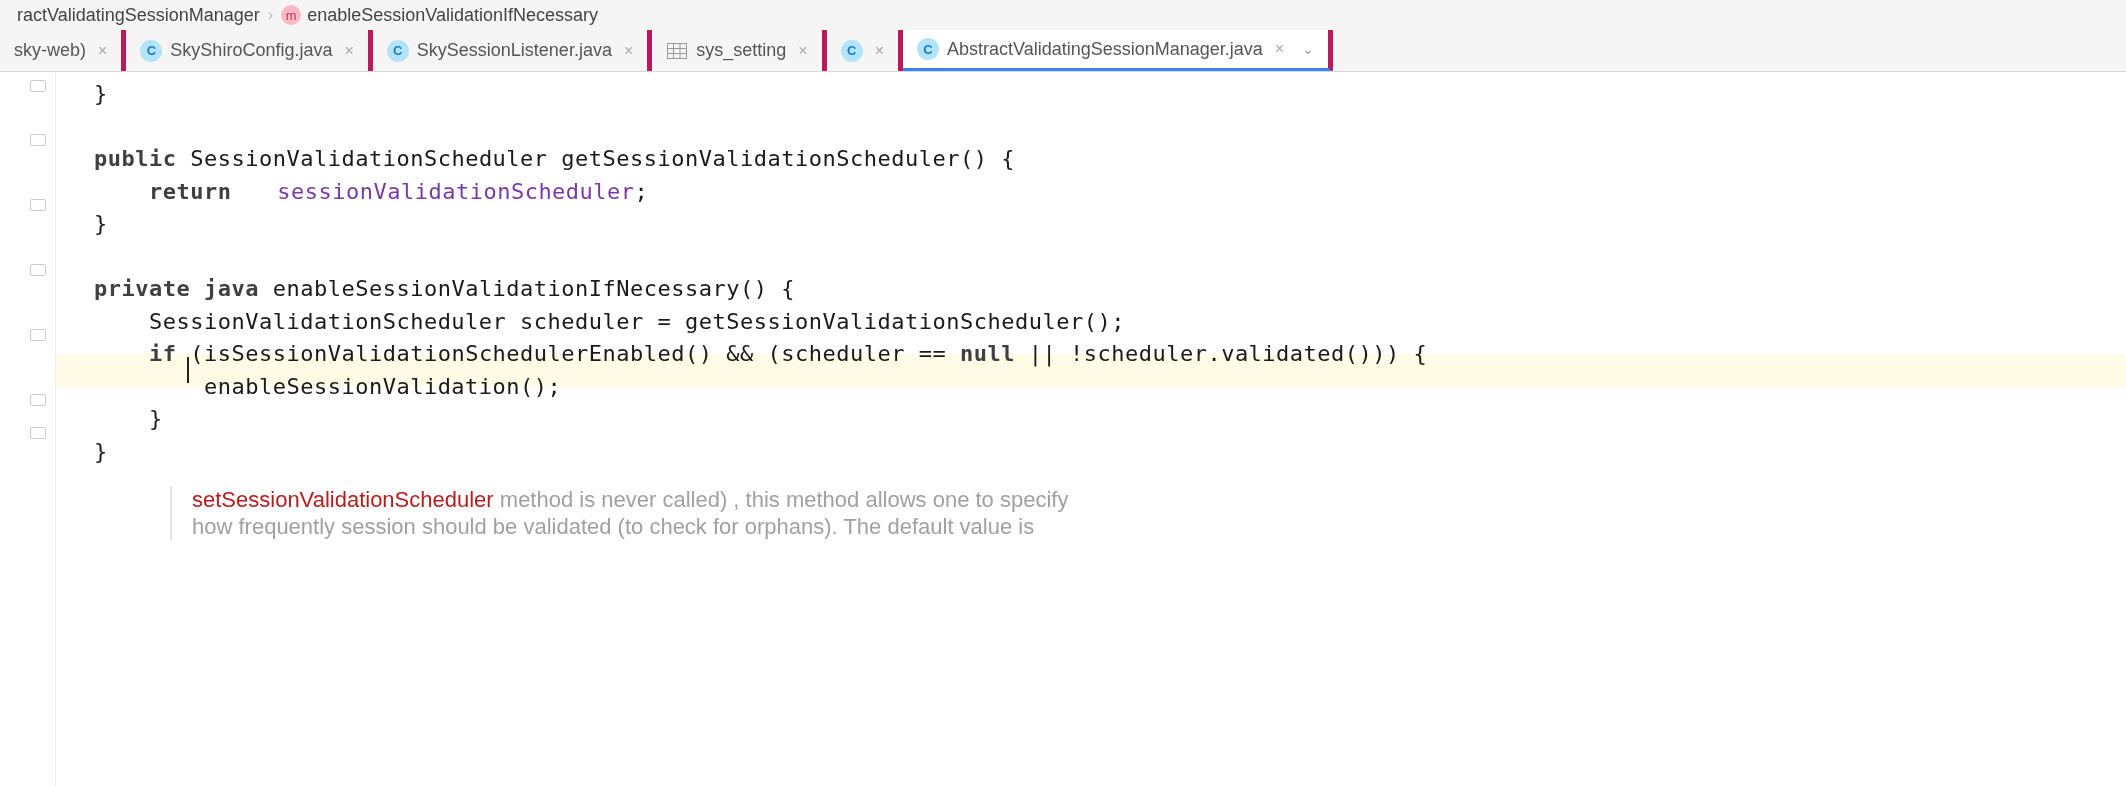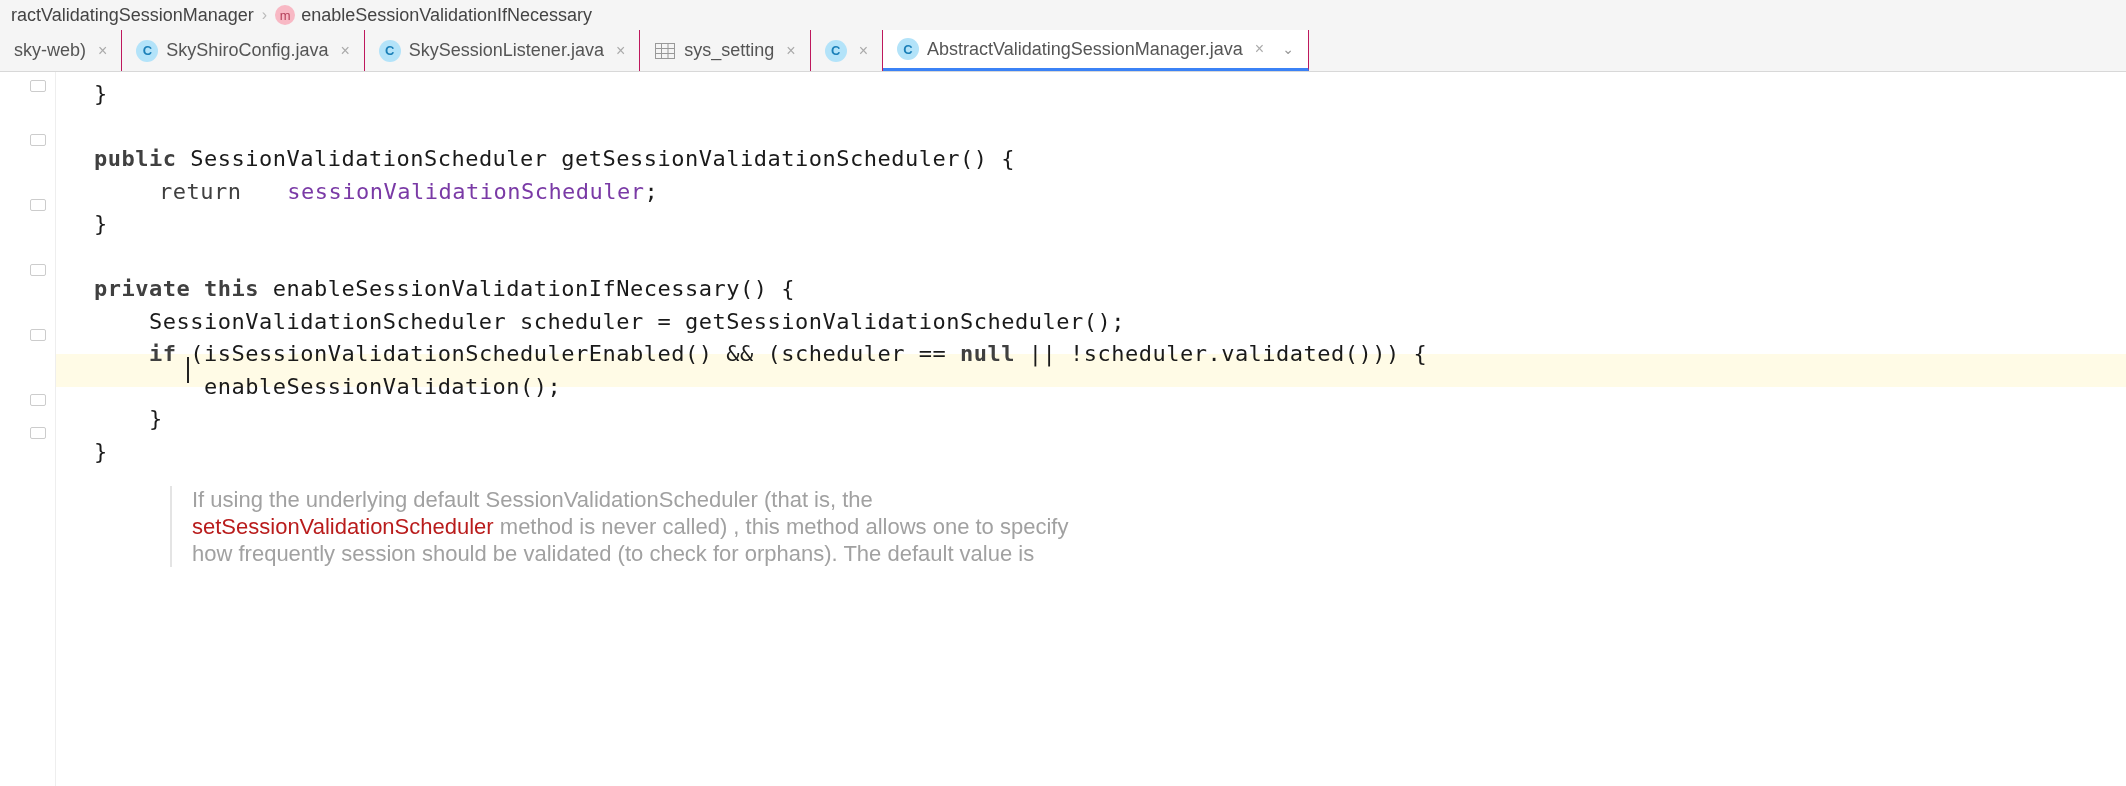--- a/index.html
+++ b/index.html
@@ -8,21 +8,21 @@
     background: #f5f5f5;
     width: 2126px;
     height: 786px;
     overflow: hidden;
     position: relative;
   }
   .breadcrumb {
     height: 30px;
     display: flex;
     align-items: center;
-    padding: 0 11px;
+    padding: 0 17px;
     font-size: 18px;
     color: #444;
     background: #f5f5f5;
     text-align: right;
   }
   .breadcrumb .chev { color: #bbb; margin: 0 8px; font-size: 16px; }
   .method-icon {
     width: 20px; height: 20px; border-radius: 50%;
     background: #f8b8c4; color: #b4415a;
     display: inline-flex; align-items: center; justify-content: center;
@@ -35,21 +35,21 @@
     background: #f5f5f5;
     border-bottom: 1px solid #d8d8d8;
     padding-left: 0;
   }
   .tab {
     display: flex;
     align-items: center;
     padding: 0 14px;
     font-size: 18px;
     color: #555;
-    border-right: 1px solid #be185d;
+    border-right: 5px solid #be185d;
     gap: 8px;
     cursor: pointer;
     justify-content: flex-end;
   }
   .tab.active {
     background: #fff;
     border-bottom: 3px solid #3b82f6;
   }
   .tab .close { color: #aaa; font-size: 16px; margin-left: 4px; }
   .c-icon {
@@ -99,21 +99,21 @@
     font-family: "SF Mono", Menlo, Consolas, monospace;
     font-size: 22px;
     line-height: 32.5px;
     padding: 6px 0 0 38px;
     white-space: pre;
     color: #1a1a1a;
     letter-spacing: 0.5px;
   }
   .kw { color: #404040; font-weight: 600; }
   .id { color: #7a3aa6; margin-left: 32px; }
-  .ret { font-weight: 400; margin-left: 10px; }
+  .ret { font-weight: 700; }
   .hl-line {
     position: absolute;
     left: 0; right: 0;
     height: 32.5px;
     background: #fffbe6;
     z-index: 0;
   }
   .caret-mark {
     position: absolute;
     width: 2px; height: 26px;
@@ -214,26 +214,25 @@
   </div>
   <div class="code-area">
     <div class="hl-line" style="top:282px"></div>
     <div class="caret-mark" style="top:285px; left:131px"></div>
 <pre class="code"><span>}</span>
 
 <span class="kw">public</span><span> SessionValidationScheduler getSessionValidationScheduler() {</span>
     <span class="kw ret">return</span><span> </span><span class="id">sessionValidationScheduler</span><span>;</span>
 <span>}</span>
 
-<span class="kw">private</span><span> </span><span class="kw">this</span><span> enableSessionValidationIfNecessary() {</span>
+<span class="kw">private</span><span> </span><span class="kw">java</span><span> enableSessionValidationIfNecessary() {</span>
 <span>    SessionValidationScheduler scheduler = getSessionValidationScheduler();</span>
     <span class="kw">if</span><span> (isSessionValidationSchedulerEnabled() &amp;&amp; (scheduler == </span><span class="kw">null</span><span> || !scheduler.validated())) {</span>
 <span>        enableSessionValidation();</span>
 <span>    }</span>
 <span>}</span>
 </pre>
     <div class="doc-block">
-      <div><span>If using the underlying default SessionValidationScheduler (that is, the</span></div>
       <div><span class="doc-link">setSessionValidationScheduler</span><span> method is never called) , this method allows one to specify</span></div>
       <div><span>how frequently session should be validated (to check for orphans). The default value is</span></div>
     </div>
   </div>
 </div>
 
 </body></html>

